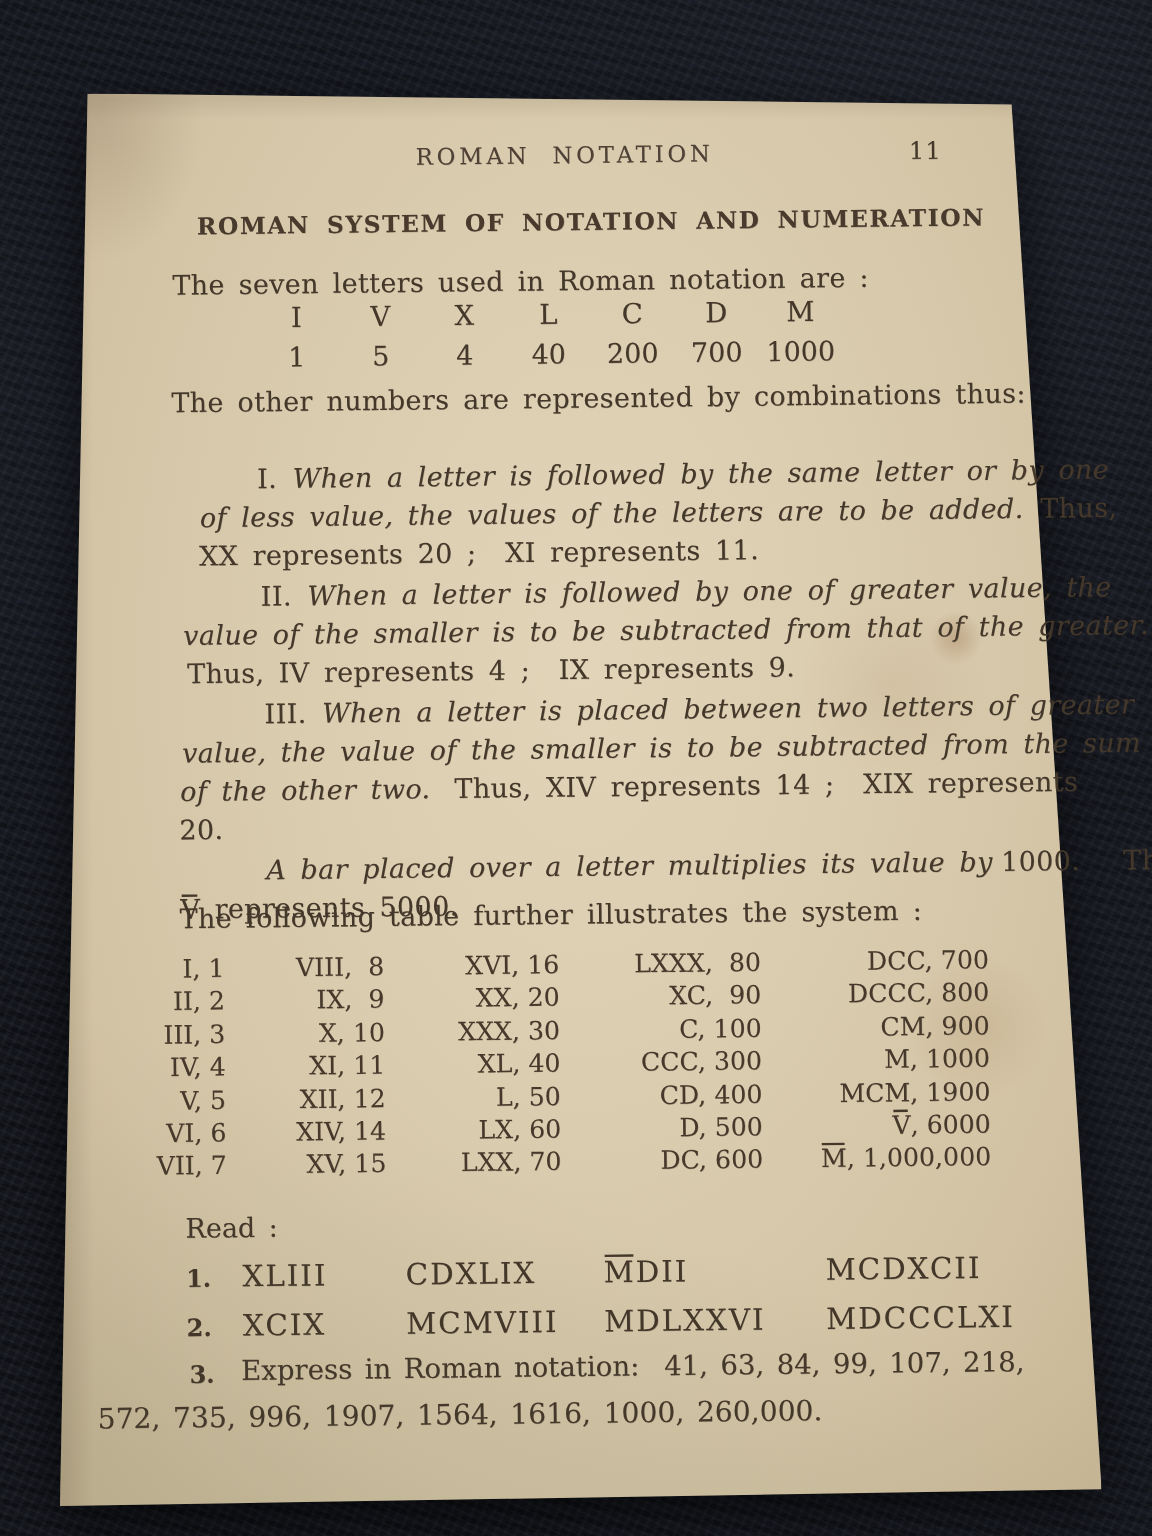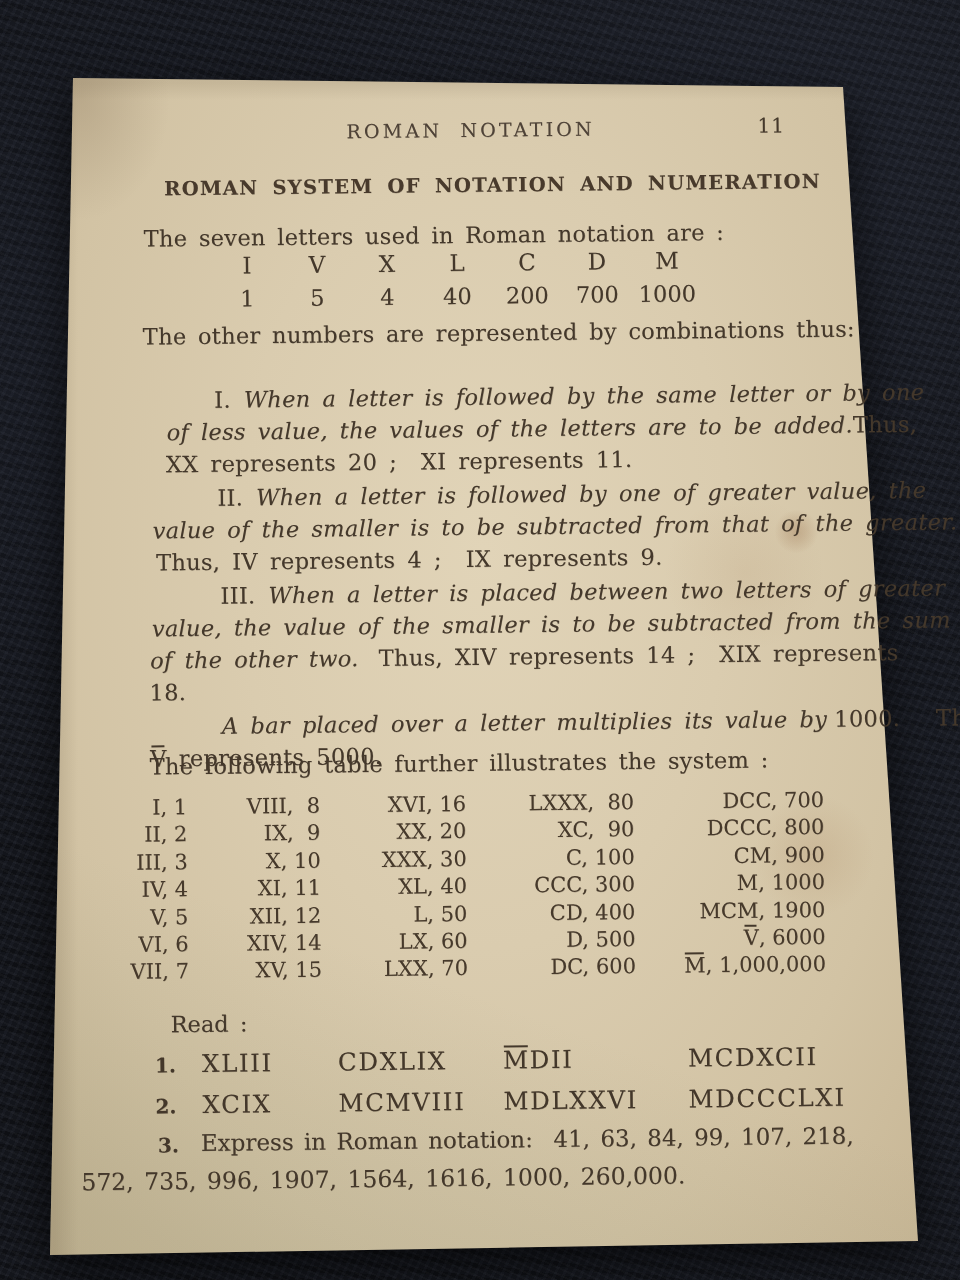--- a/index.html
+++ b/index.html
@@ -31,34 +31,34 @@
   .abs{position:absolute;white-space:pre;}
   .runhead{left:352px;top:119px;font-size:19px;letter-spacing:3.2px;word-spacing:9px;color:#4e4237;}
   .pagenum{left:763px;top:117px;font-size:20px;letter-spacing:1px;}
   .heading{left:169px;top:174px;font-size:19.5px;font-weight:bold;letter-spacing:1.3px;word-spacing:6px;color:#483a2c;}
   .body22{font-size:22.5px;letter-spacing:0.3px;word-spacing:4px;}
   .lettergrid{position:absolute;left:216px;display:grid;grid-template-columns:repeat(7,70px);text-align:center;font-size:23px;}
   .line{position:absolute;font-size:22.5px;letter-spacing:0.3px;word-spacing:4.5px;white-space:pre;}
   .line span{white-space:pre;}
   .seg-b{font-style:italic;}
   .seg-a + .seg-b{margin-left:13px;}
-  .seg-b + .seg-c{}
+  .seg-b + .seg-c{margin-left:14px;}
   .seg-c.tight{margin-left:7px;}
   .seg-c.wide{margin-left:20px;}
   .numtable{position:absolute;left:75px;top:791px;display:flex;font-size:21px;color:#46392b;}
   .numcol{text-align:right;}
   .numcol:nth-child(1){width:110px;}
   .numcol:nth-child(2){width:133px;}
   .numcol:nth-child(3){width:146px;}
   .numcol:nth-child(4){width:168px;}
   .numcol:nth-child(5){width:190px;}
   .numcol div{height:27.4px;line-height:27.4px;white-space:pre;}
   .overbar{position:relative;display:inline-block;}
   .overbar::before{content:"";position:absolute;left:1px;right:2px;top:0;border-top:2px solid #44382b;}
-  .readlabel{left:166px;top:1008px;font-size:22.5px;word-spacing:4px;}
+  .readlabel{left:150px;top:1008px;font-size:22.5px;word-spacing:4px;}
   .readrow{position:absolute;left:150px;display:flex;align-items:baseline;font-size:24.5px;letter-spacing:1.6px;color:#43372a;white-space:pre;}
   .rnum{font-size:20px;font-weight:bold;letter-spacing:0;}
   .readrow .rnum{width:47px;}
   .ri0{width:136px;}.ri1{width:165px;}.ri2{width:185px;}
   .ex1{position:absolute;left:152px;top:1127px;display:flex;font-size:23px;white-space:pre;word-spacing:3px;}
   .ex1 .rnum{width:43px;padding-top:3px;}
   .ex2{position:absolute;left:75px;top:1164px;font-size:23.5px;white-space:pre;word-spacing:3px;}
 </style>
 </head>
 <body>
@@ -120,21 +120,21 @@
     <div class="line" style="left:149px;top:554px">
       <span class="seg-a">III.</span><span class="seg-b">When a letter is placed between two letters of greater</span>
     </div>
     <div class="line" style="left:80px;top:586px">
       <span class="seg-b">value, the value of the smaller is to be subtracted from the sum</span>
     </div>
     <div class="line" style="left:78px;top:618px">
       <span class="seg-b">of the other two.</span><span class="seg-c wide">Thus, XIV represents 14 ;  XIX represents</span>
     </div>
     <div class="line" style="left:77px;top:650px">
-      <span class="seg-a">18.</span>
+      <span class="seg-a">20.</span>
     </div>
 
     <div class="line" style="left:149px;top:684px">
       <span class="seg-b">A bar placed over a letter multiplies its value by</span><span class="seg-c tight">1000.   Thus,</span>
     </div>
     <div class="line" style="left:77px;top:716px">
       <span class="overbar">V</span><span> represents 5000.</span>
     </div>
 
     <div class="abs body22" style="left:148px;top:750px">The following table further illustrates the system :</div>

